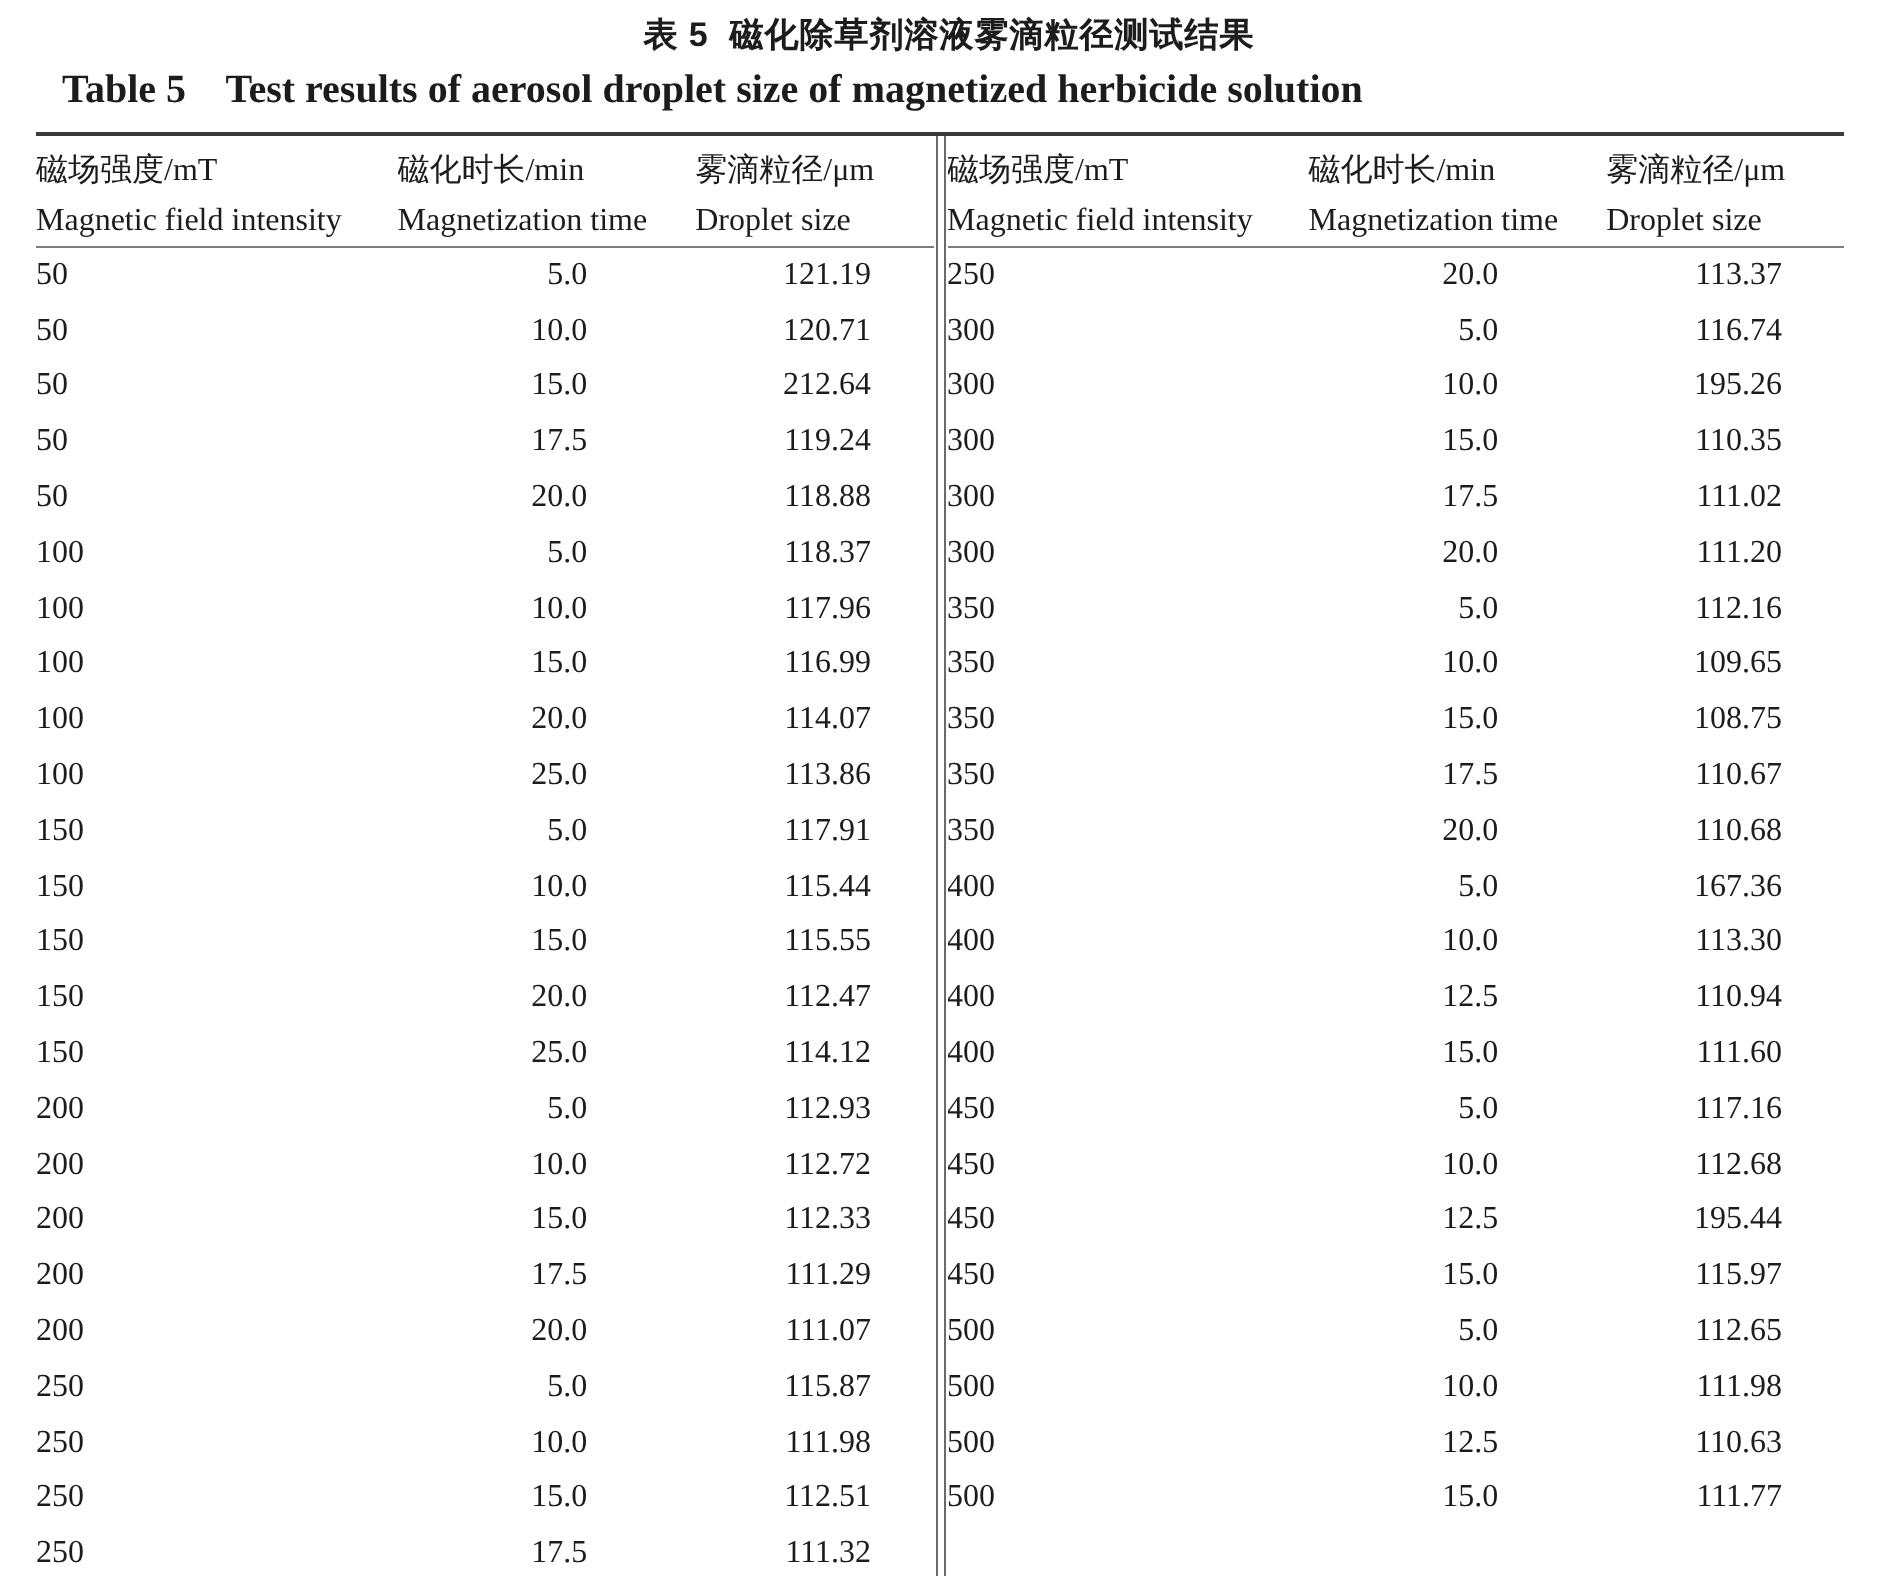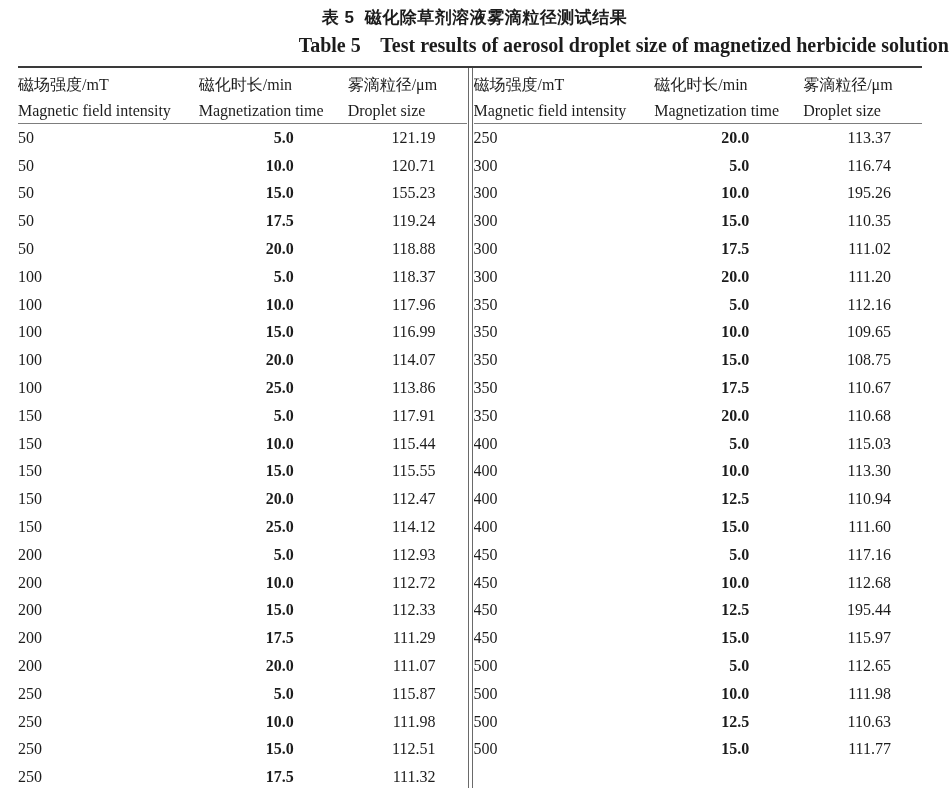--- a/index.html
+++ b/index.html
@@ -8,23 +8,24 @@
     font-family: "Liberation Serif", "DejaVu Serif", serif;
     color: #1c1c1c;
   }
   .page { width: 949px; height: 603px; position: relative; }
   .title-zh {
     text-align: center; font-weight: bold; font-size: 17px;
     padding-top: 6px; letter-spacing: 0.5px; white-space: pre;
     font-family: "Liberation Sans", "DejaVu Sans", sans-serif;
   }
   .title-en {
-    text-align: right; font-weight: bold; font-size: 20px;
+    text-align: left; font-weight: bold; font-size: 20px;
     margin-top: 5px; white-space: pre;
     font-family: "Liberation Serif", "DejaVu Serif", serif;
+    padding-left: 31px;
   }
   .table-wrap {
     position: absolute; left: 18px; top: 66px;
     width: 904px; height: 722px;
     border-top: 2.5px solid #3a3a3a;
     display: flex; align-items: flex-start;
   }
   .half { flex: 1 1 0; }
   .half table { width: 100%; border-collapse: collapse; table-layout: fixed; }
   col.w1 { width: 40.3%; } col.w2 { width: 33.2%; } col.w3 { width: 26.5%; }
@@ -32,21 +33,21 @@
     font-weight: normal; text-align: left; padding: 0;
     font-size: 16px; white-space: nowrap; overflow: hidden;
   }
   tr.h-zh th { height: 28px; vertical-align: middle; padding-top: 3px; }
   tr.h-en th { height: 24px; vertical-align: middle; border-bottom: 1.5px solid #7d7d7d; }
   td {
     height: 27.8px; padding: 0; font-size: 16px; vertical-align: middle;
     white-space: nowrap; overflow: hidden;
   }
   td.c1 { text-align: left; padding-right: 76px; }
-  td.c2 { text-align: right; padding-right: 54px; font-weight: bold; }
+  td.c2 { text-align: right; padding-right: 54px; }
   td.c3 { text-align: right; padding-right: 31px; }
   .divider {
     align-self: stretch; width: 3px; margin: 0 1px;
     border-left: 1.5px solid #6a6a6a; border-right: 1.5px solid #6a6a6a;
   }
 </style>
 </head>
 <body>
 
 <div class="page">
@@ -81,21 +82,21 @@
               <td class="c3">121.19</td>
             </tr>
             <tr>
               <td class="c1">50</td>
               <td class="c2">10.0</td>
               <td class="c3">120.71</td>
             </tr>
             <tr>
               <td class="c1">50</td>
               <td class="c2">15.0</td>
-              <td class="c3">155.23</td>
+              <td class="c3">212.64</td>
             </tr>
             <tr>
               <td class="c1">50</td>
               <td class="c2">17.5</td>
               <td class="c3">119.24</td>
             </tr>
             <tr>
               <td class="c1">50</td>
               <td class="c2">20.0</td>
               <td class="c3">118.88</td>
@@ -272,21 +273,21 @@
               <td class="c3">110.67</td>
             </tr>
             <tr>
               <td class="c1">350</td>
               <td class="c2">20.0</td>
               <td class="c3">110.68</td>
             </tr>
             <tr>
               <td class="c1">400</td>
               <td class="c2">5.0</td>
-              <td class="c3">115.03</td>
+              <td class="c3">167.36</td>
             </tr>
             <tr>
               <td class="c1">400</td>
               <td class="c2">10.0</td>
               <td class="c3">113.30</td>
             </tr>
             <tr>
               <td class="c1">400</td>
               <td class="c2">12.5</td>
               <td class="c3">110.94</td>

